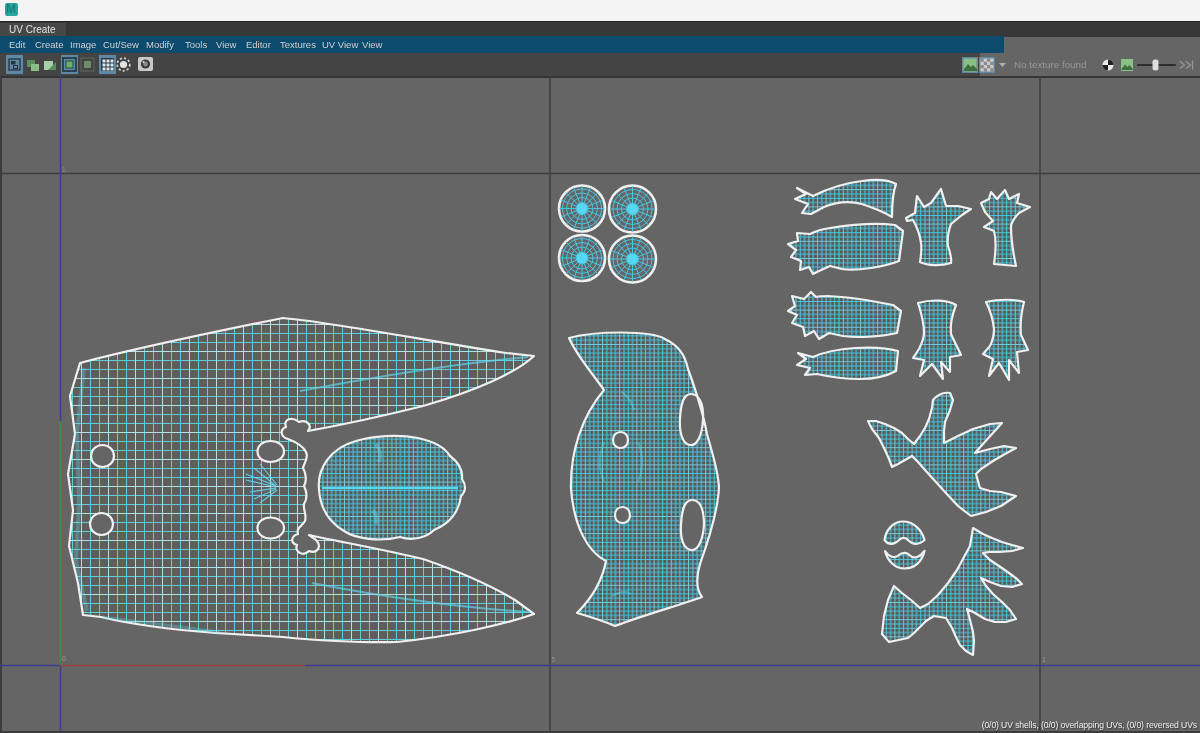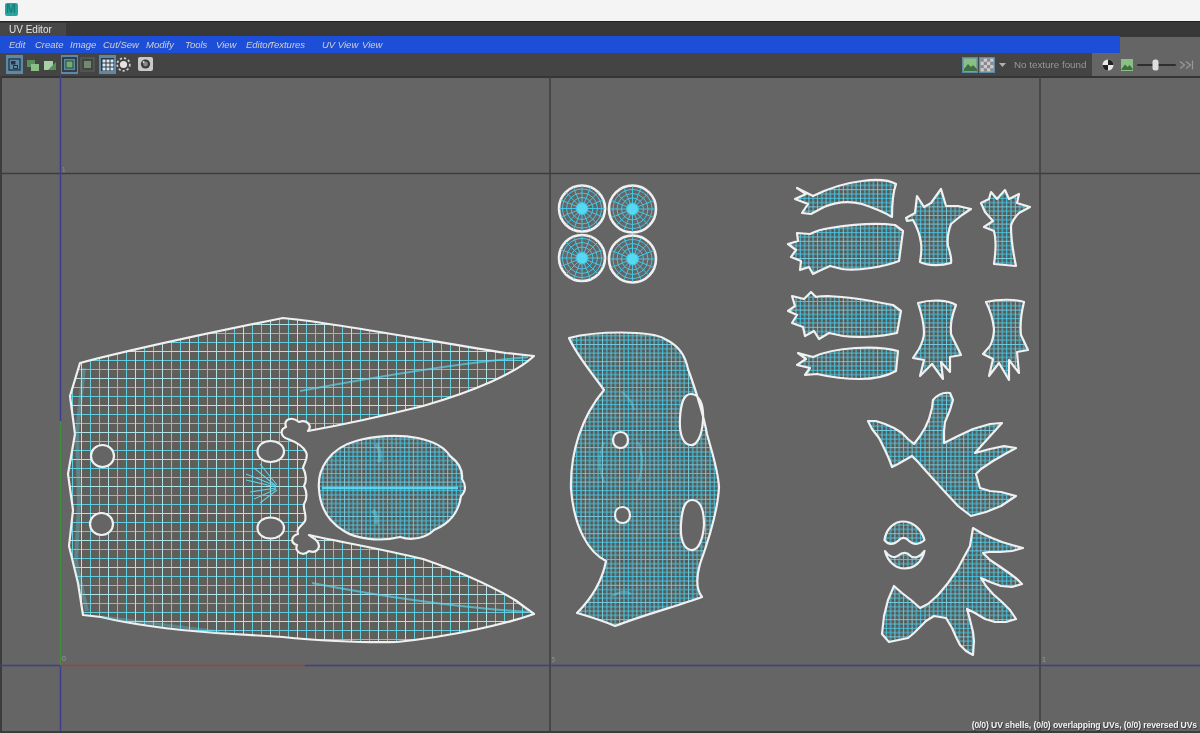--- a/index.html
+++ b/index.html
@@ -1,42 +1,42 @@
 <!DOCTYPE html>
 <html><head><meta charset="utf-8"><style>
 html,body{margin:0;padding:0;width:1200px;height:733px;overflow:hidden;background:#656565;font-family:"Liberation Sans",sans-serif;}
 #strip{position:absolute;left:0;top:0;width:1200px;height:21px;background:#f4f4f4;}
 #mico{position:absolute;left:5px;top:3px;width:13px;height:13px;background:#29a5a0;border-radius:2px;}
 #mico span{position:absolute;left:1px;top:-1px;color:#17807b;font-size:12px;font-weight:bold;font-family:"Liberation Sans",sans-serif;}
 #tabbar{position:absolute;left:0;top:21px;width:1200px;height:15px;background:#383838;border-top:1px solid #222;}
 #tab{position:absolute;left:0;top:1px;width:57px;height:14px;background:#474747;color:#e4e4e4;font-size:10px;padding-left:9px;line-height:14px;}
-#menubar{position:absolute;left:0;top:36px;width:1120px;height:17px;background:#1d4ed8;font-style:italic;}
+#menubar{position:absolute;left:0;top:36px;width:1004px;height:17px;background:#0c4a6e;}
 .mi{position:absolute;top:3px;color:#d0d0d0;font-size:9.5px;}
-#toolbar{position:absolute;left:0;top:53px;width:1092px;height:23px;background:#444444;}
-#status{position:absolute;right:3px;top:720px;color:#f2f2f2;font-size:8.6px;font-weight:bold;letter-spacing:-0.1px;text-shadow:1px 1px 1px #333;text-align:right;}
+#toolbar{position:absolute;left:0;top:53px;width:980px;height:23px;background:#444444;}
+#status{position:absolute;right:3px;top:720px;color:#f2f2f2;font-size:8.6px;font-weight:normal;letter-spacing:-0.1px;text-shadow:1px 1px 1px #333;text-align:right;}
 #canvas{position:absolute;left:0;top:76px;}
 </style></head><body>
 <div id="strip">
     <div id="mico">
       <span>M</span>
     </div>
   </div>
 <div id="tabbar">
-    <div id="tab">UV Editor</div>
+    <div id="tab">UV Create</div>
   </div>
 <div id="menubar">
 <span class="mi" style="left:9px">Edit</span>
 <span class="mi" style="left:35px">Create</span>
 <span class="mi" style="left:70px">Image</span>
 <span class="mi" style="left:103px">Cut/Sew</span>
 <span class="mi" style="left:146px">Modify</span>
 <span class="mi" style="left:185px">Tools</span>
 <span class="mi" style="left:216px">View</span>
 <span class="mi" style="left:246px">Editor</span>
-<span class="mi" style="left:269px">Textures</span>
+<span class="mi" style="left:280px">Textures</span>
 <span class="mi" style="left:322px">UV View</span>
 <span class="mi" style="left:362px">View</span>
 </div>
 <div id="toolbar">
 <svg width="1200" height="23">
 
 <rect x="6" y="2" width="17" height="19" fill="#5d89a7"></rect>
 <rect x="9" y="6" width="11" height="11" fill="none" stroke="#26343e" stroke-width="1.3"></rect>
 <rect x="11" y="8" width="4.5" height="3.5" fill="#26343e"></rect>
       <rect x="13.5" y="12.5" width="4" height="3" fill="none" stroke="#26343e" stroke-width="1"></rect>

